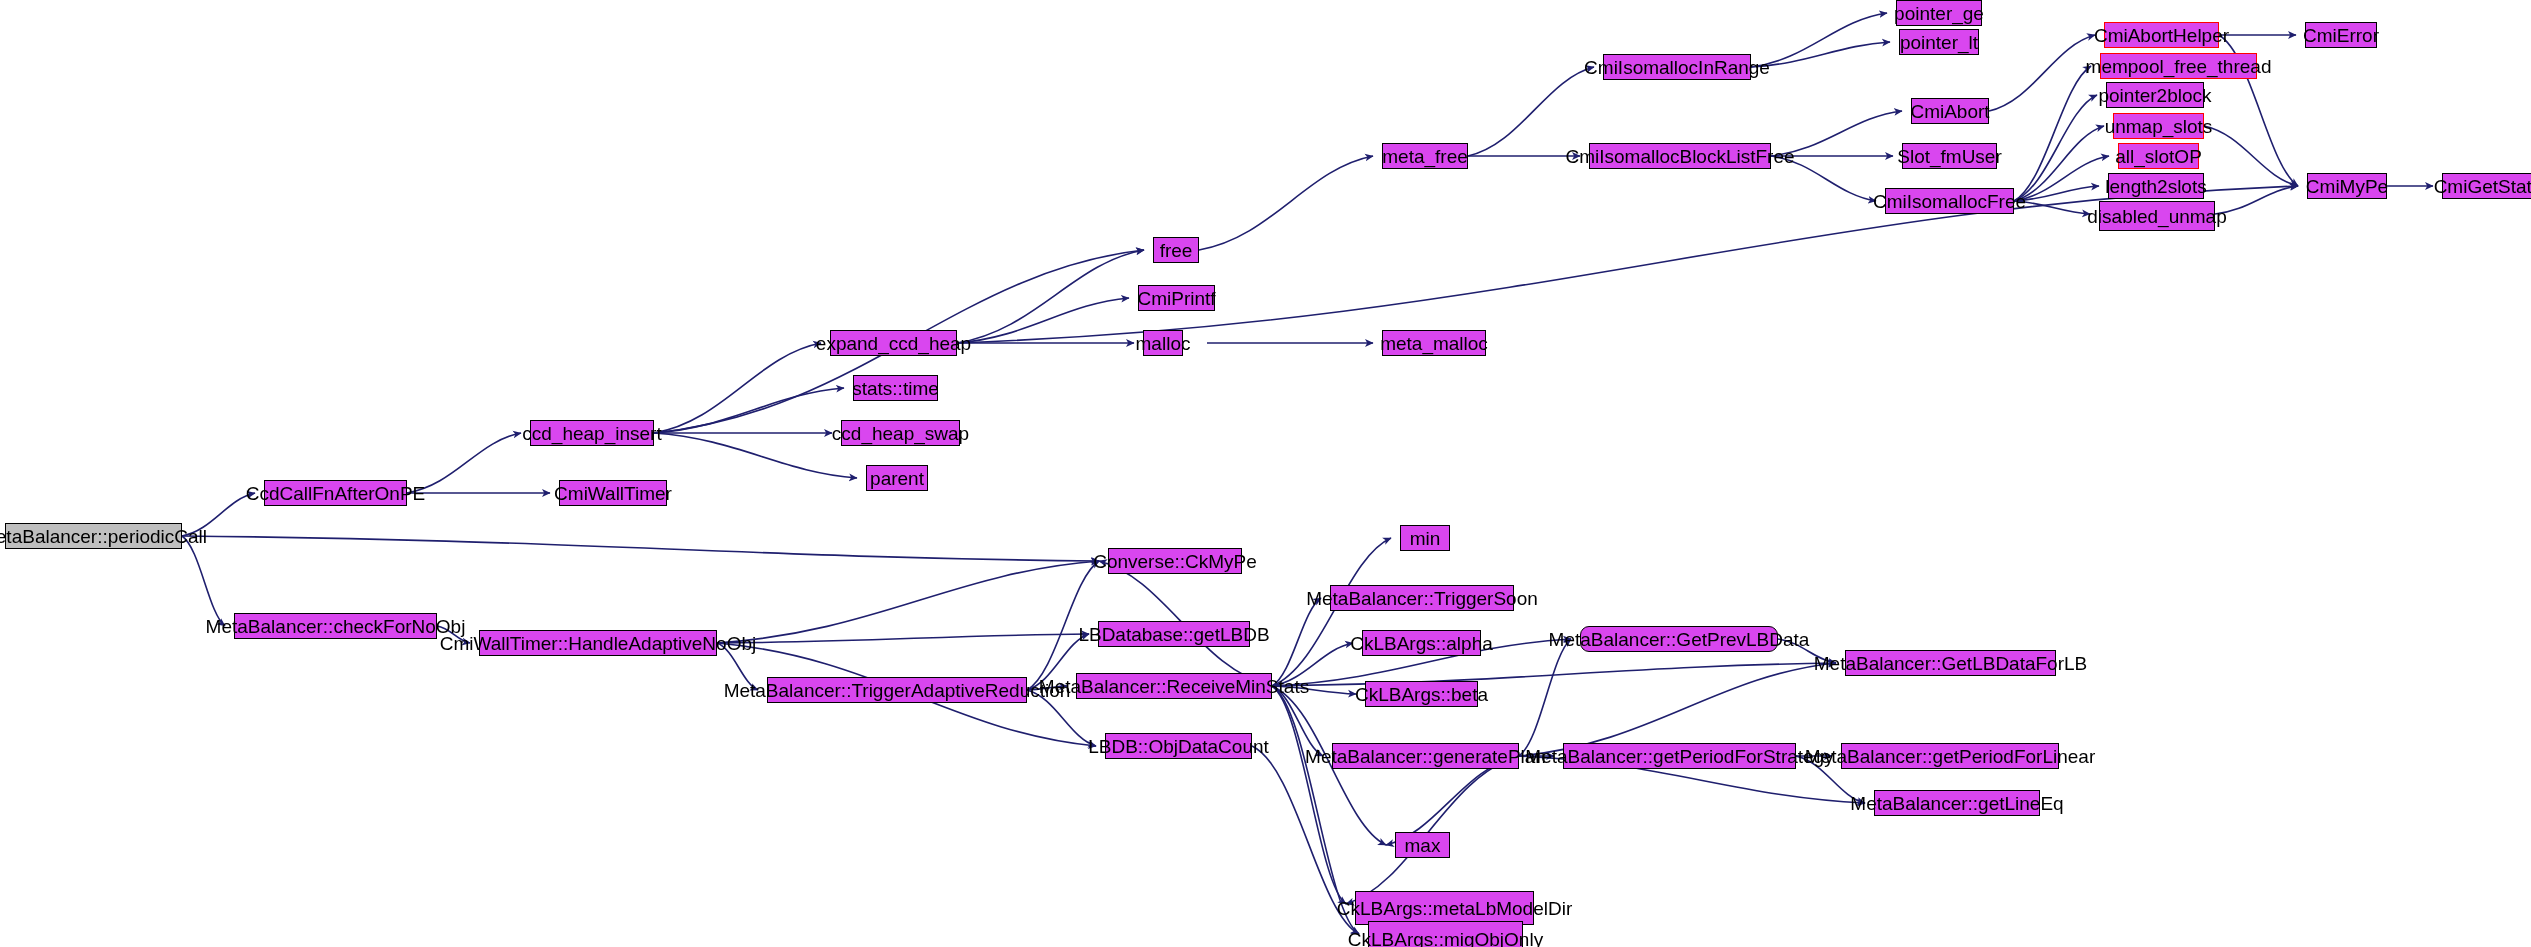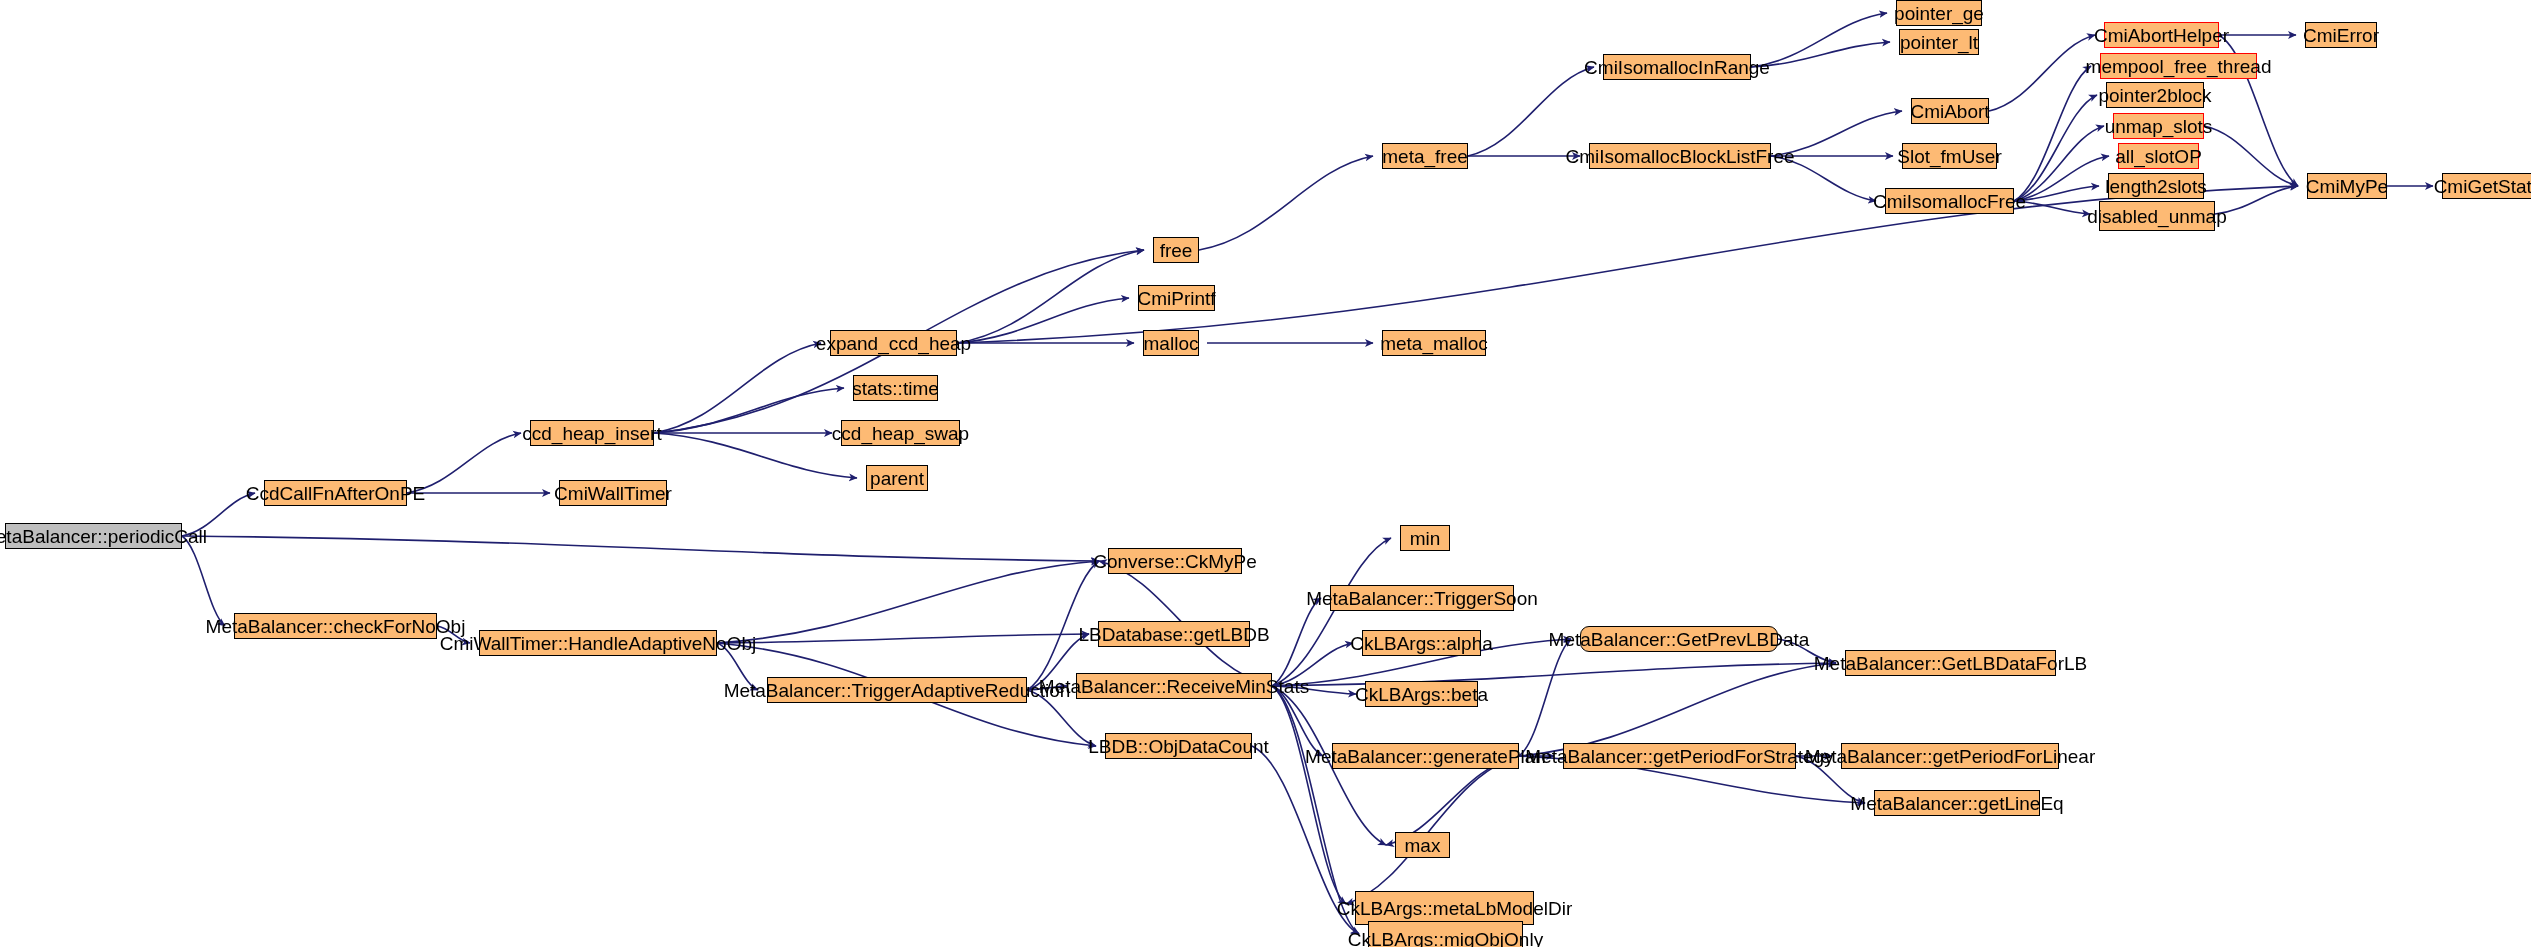--- a/index.html
+++ b/index.html
@@ -16,21 +16,21 @@
     position:absolute;
     left:0;top:0;
     width:2531px;
     height:947px;
     pointer-events:none;
   }
   .node{
     position:absolute;
     box-sizing:border-box;
     border:1px solid #000000;
-    background:#fdba74;
+    background:#d946ef;
     color:#000000;
     font-size:19px;
     line-height:1;
     display:flex;
     align-items:center;
     justify-content:center;
     white-space:nowrap;
     letter-spacing:0px;
     z-index:5;
   }
@@ -142,21 +142,21 @@
       </div>
       <div class="node" style="left: 866px; top: 465px; width: 62px; height: 26px;">
         <span>parent</span>
       </div>
       <div class="node" style="left: 1153px; top: 237px; width: 46px; height: 26px;">
         <span>free</span>
       </div>
       <div class="node" style="left: 1138px; top: 285px; width: 77px; height: 26px;">
         <span>CmiPrintf</span>
       </div>
-      <div class="node" style="left: 1143px; top: 330px; width: 56px; height: 26px;">
+      <div class="node" style="left: 1143px; top: 330px; width: 40px; height: 26px;">
         <span>malloc</span>
       </div>
       <div class="node" style="left: 1382px; top: 330px; width: 104px; height: 26px;">
         <span>meta_malloc</span>
       </div>
       <div class="node" style="left: 1382px; top: 143px; width: 86px; height: 26px;">
         <span>meta_free</span>
       </div>
       <div class="node" style="left: 1603px; top: 54px; width: 148px; height: 26px;">
         <span>CmiIsomallocInRange</span>

